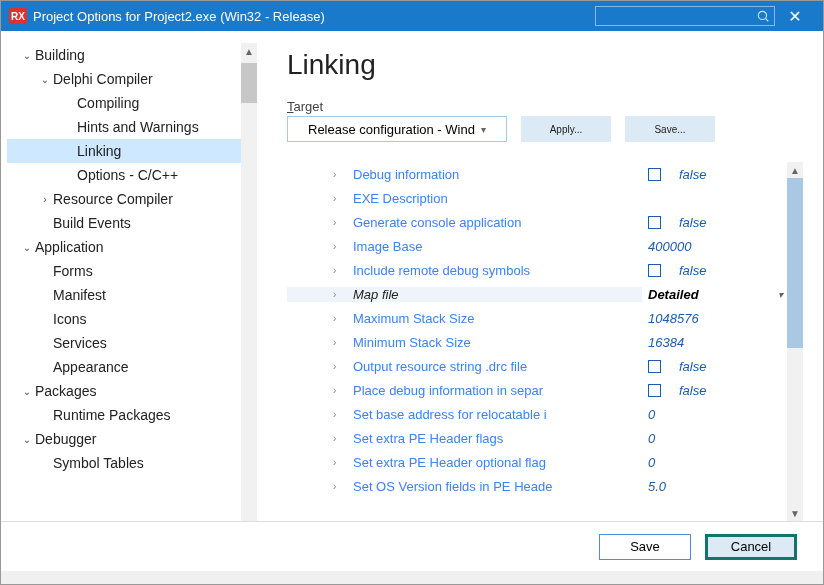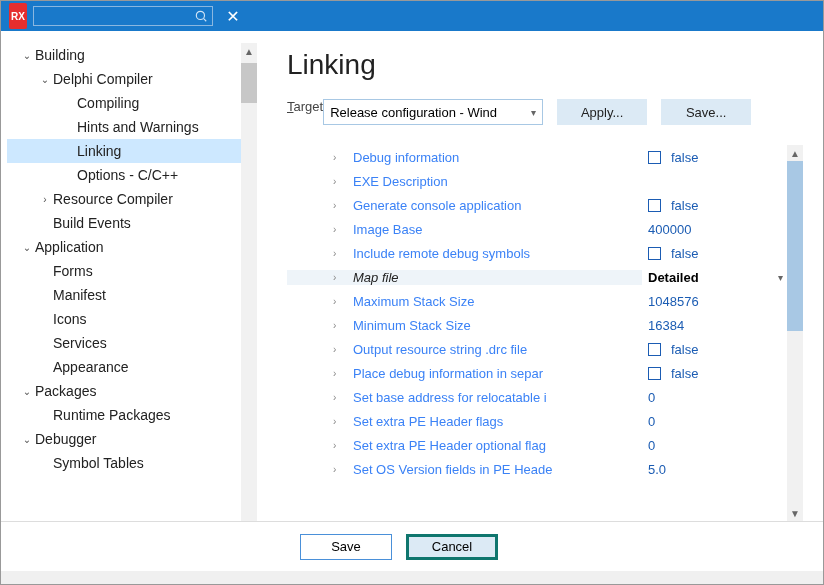--- a/index.html
+++ b/index.html
@@ -1,19 +1,19 @@
 <!DOCTYPE html>
 <html><head>
 <meta charset="utf-8">
 <style>
 * { box-sizing: border-box; margin: 0; padding: 0; font-family: "Segoe UI", Tahoma, sans-serif; }
 body { background: #f0f0f0; width: 824px; height: 585px; overflow: hidden; border: 1px solid #999; }
 
 .titlebar { background: #1979ca; color: #fff; height: 30px; display: flex; align-items: center; padding: 0 8px; font-size: 13px; }
-.titlebar .logo { width: 18px; height: 26px; background: #e62e2e; border-radius: 2px; display: flex; align-items: center; justify-content: center; font-size: 10px; font-weight: bold; margin-right: 6px; color:#fff;}
+.titlebar .logo { width: 18px; height: 16px; background: #e62e2e; border-radius: 2px; display: flex; align-items: center; justify-content: center; font-size: 10px; font-weight: bold; margin-right: 6px; color:#fff;}
 .titlebar .title { flex: 1; }
 .titlebar .searchbox { width: 180px; height: 20px; border: 1px solid #8ab7e0; background: #1979ca; display:flex; align-items:center; justify-content:flex-end; padding-right:4px;}
 .titlebar .searchbox svg { width:14px; height:14px; }
 .titlebar .closebtn { width: 40px; text-align: center; font-size: 16px; cursor: pointer; }
 
 .content { display: flex; height: 490px; background: #fff; padding: 12px 10px 0 6px; }
 
 .treepane { width: 250px; border-right: none; overflow-y: auto; position: relative; }
 .treepane .tree { font-size: 14px; color: #222; }
 .tree-row { display:flex; align-items:center; height:24px; cursor:pointer; white-space:nowrap; }
@@ -22,53 +22,54 @@
 .tree-label {}
 .ind0{padding-left:12px;} .ind1{padding-left:30px;} .ind2{padding-left:54px;}
 
 .tree-scrollbar { position:absolute; right:0; top:0; width:16px; height:100%; background:#f1f1f1; }
 .tree-scrollbar .thumb { background:#c7c7c7; width:100%; height:40px; margin-top:4px;}
 .tree-scrollbar .arrow { height:16px; display:flex; align-items:center; justify-content:center; color:#666; font-size:10px;}
 
 .mainpane { flex:1; padding: 6px 10px 0 30px; display:flex; flex-direction:column; }
 .mainpane h1 { font-size: 28px; font-weight: 400; color:#222; margin-bottom:18px; }
 .target-row { display:flex; align-items:flex-end; gap:14px; margin-bottom:20px; }
-.target-block { display:flex; flex-direction:row; }
+.target-block { display:flex; flex-direction:column; }
 .target-block label { font-size:13px; color:#444; margin-bottom:2px; }
 .target-block label u { text-decoration: underline; }
-.combo { width:220px; height:26px; border:1px solid #a8c8e4; background:#fff; display:flex; align-items:center; padding:0 6px; font-size:13px; justify-content:space-between;}
-.btn { height:26px; min-width:90px; background:#dceaf5; border:1px solid #dceaf5; font-size:13px; color:#222; cursor:pointer; }
+.combo { width:220px; height:26px; border:1px solid #a8c8e4; background:#fff; display:flex; align-items:center; padding:0 20px; font-size:13px; justify-content:space-between;}
+.btn { height:26px; min-width:90px; background:#dceaf5; border:1px solid #dceaf5; font-size:10px; color:#222; cursor:pointer; }
 
 .gridwrap { flex:1; display:flex; border-top: none; overflow:hidden;}
 .grid { flex:1; overflow:hidden; }
 .grid-row { display:flex; height:24px; align-items:center; font-size:13px; }
 .grid-row .keycell { flex:1; display:flex; align-items:center; color:#666; padding-left:46px; overflow:hidden; white-space:nowrap;}
 .grid-row .keycell .kchev { width:14px; color:#888; font-size:10px; margin-right:6px;}
 .grid-row .keycell .ktext { color:#3b82f6; }
 .grid-row.selected .keycell { background:#eef4f9; }
 .grid-row.selected .keycell .ktext { color:#222;font-style:italic; }
-.grid-row .valcell { width:145px; display:flex; align-items:center; color:#1b5cb3; padding-left:6px; gap:10px;}
+.grid-row .valcell { width:145px; display:flex; align-items:center; color:#1b5cb3; padding-left:6px; gap:18px;font-style:italic;}
 .grid-row .valcell .cb { width:13px; height:13px; border:1px solid #1b5cb3; display:inline-block; }
 .grid-row.selected .valcell { color:#000; font-weight:600;text-align:right; }
 .grid-row.selected .valcell .dropchev { margin-left:auto; margin-right:4px; color:#666; font-size:10px; font-weight:normal;}
 .grid-scroll { width:16px; background:#f1f1f1; display:flex; flex-direction:column;}
 .grid-scroll .arrow{height:16px; display:flex;align-items:center;justify-content:center;color:#666;font-size:10px;}
 .grid-scroll .track{flex:1; position:relative;}
 .grid-scroll .thumb{position:absolute; top:0; left:0; right:0; height:170px; background:#a8c8e4;}
 
-.footer { height:50px; background:#fff; border-top:1px solid #ddd; display:flex; justify-content:center; align-items:center; gap:14px; padding-right:26px;}
+.footer { height:50px; background:#fff; border-top:1px solid #ddd; display:flex; justify-content:flex-end; align-items:center; gap:14px; padding-right:26px;}
 .footer .fbtn { width:92px; height:26px; font-size:13px; cursor:pointer; }
 .footer .fbtn.primary { background:#fff; border:1px solid #4a90d9; }
 .footer .fbtn.secondary { background:#dceaf5; border:3px solid #0f766e; }
 </style>
 </head>
 <body>
 
 <div class="titlebar">
   <div class="logo">RX</div>
+  <div class="title">Project Options for Project2.exe  (Win32 - Release)</div>
   <div class="searchbox">
     <svg viewBox="0 0 24 24" fill="none" stroke="#cfe3f5" stroke-width="2">
         <circle cx="11" cy="11" r="7"></circle>
         <line x1="21" y1="21" x2="16.65" y2="16.65"></line>
       </svg>
   </div>
   <div class="closebtn">✕</div>
 </div>
 
 <div class="content">

